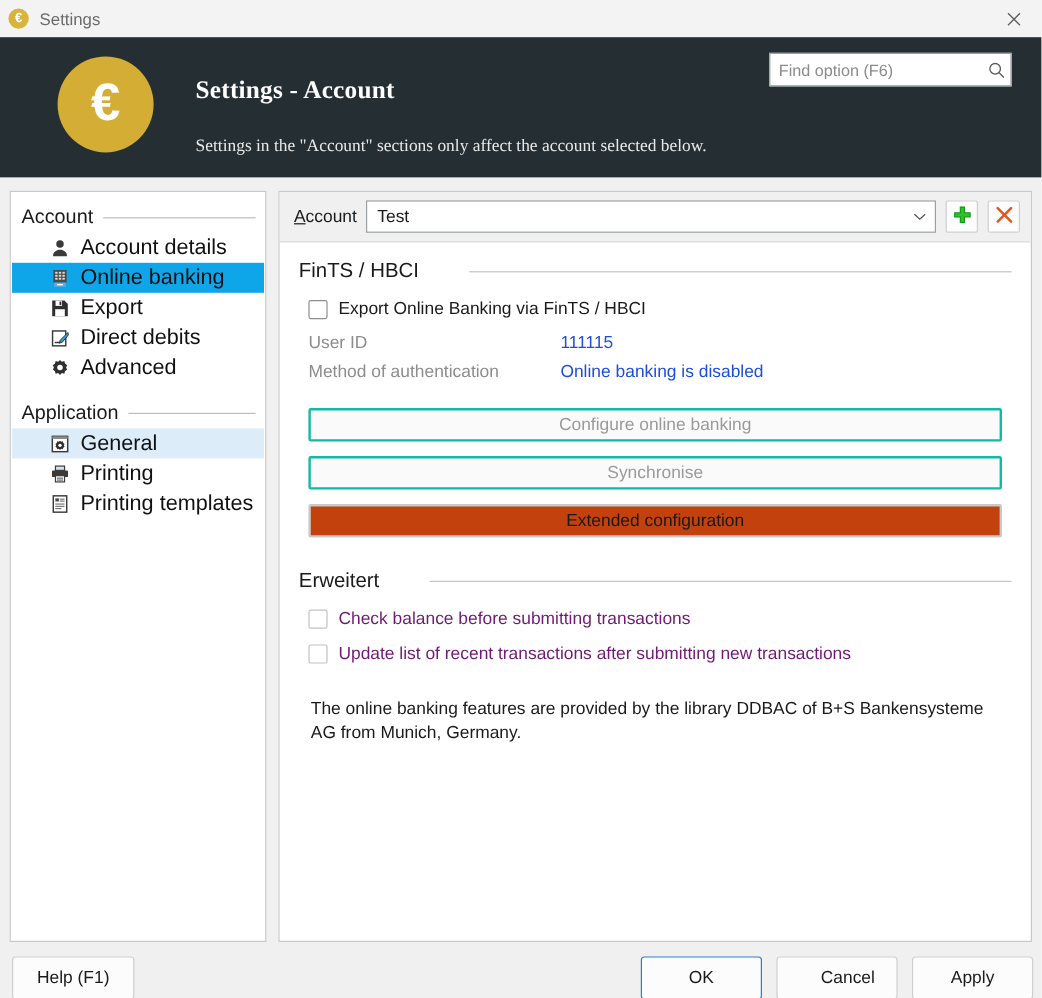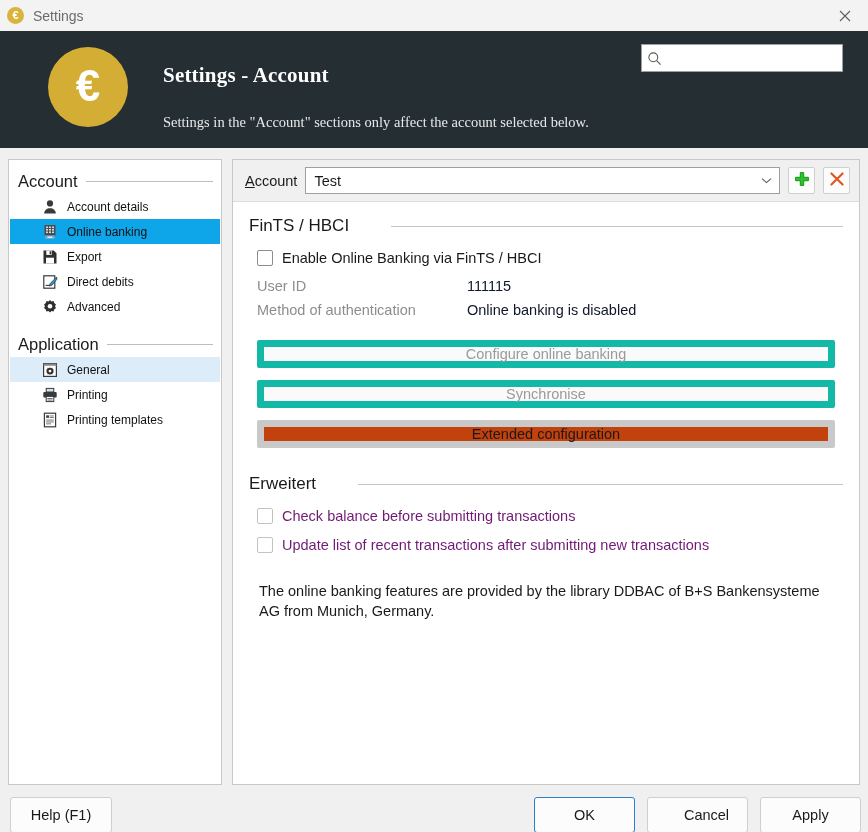--- a/index.html
+++ b/index.html
@@ -178,21 +178,21 @@
   .nav-item .ic {
     width: 20px;
     height: 20px;
     flex: none;
     display: flex;
     align-items: center;
     justify-content: center;
     margin-right: 7px;
   }
   .nav-item .lbl {
-    font-size: 12px;
+    font-size: 18px;
     color: #111;
   }
   .nav-item.sel-gray { background: #0ea5e9; }
   .nav-item.sel-blue { background: #dcecf8; }
 
   
   .panel {
     position: absolute;
     left: 232px;
     top: 11px;
@@ -278,26 +278,26 @@
     flex: none;
     margin-right: 9px;
     margin-left: 8px;
   }
   .chk-box.dim { border-color: #c2c2c2; }
   .chk-lbl { font-size: 14.5px; color: #1a1a1a; }
   .chk-lbl.dim { color: #701a75; }
 
   .kv-row { display: flex; align-items: center; height: 24px; padding-left: 8px; gap: 24px; }
   .kv-key { width: 186px; font-size: 14.5px; color: #8d8d8d; flex: none; }
-  .kv-val { font-size: 14.5px; color: #0f172a; }
+  .kv-val { font-size: 14.5px; color: #1d4ed8; }
 
   .wide-btn {
     height: 28px;
     margin: 0 8px 12px 8px;
-    border: 7px solid #14b8a6;
+    border: 2px solid #14b8a6;
     border-radius: 2px;
     background: #fafafa;
     display: flex;
     align-items: center;
     justify-content: center;
     font-size: 14.5px;
     color: #9a9a9a;
     box-sizing: border-box;
   }
   .wide-btn.enabled {
@@ -353,20 +353,21 @@
 
 <div class="header">
   <div class="header-logo">
     <span>€</span>
   </div>
   <div class="header-texts">
     <div class="header-title">Settings - Account</div>
     <div class="header-sub">Settings in the "Account" sections only affect the account selected below.</div>
   </div>
   <div class="search-wrap">
+    <input type="text" placeholder="Find option (F6)" style="">
     <span class="search-icon">
       <svg width="15" height="15" viewBox="0 0 15 15" aria-hidden="true">
         <circle cx="6.3" cy="6.3" r="4.4" stroke="#5a5a5a" stroke-width="1.1" fill="none"></circle>
         <path d="M9.6 9.6 L13.6 13.6" stroke="#5a5a5a" stroke-width="1.1" fill="none"></path>
       </svg>
     </span>
   </div>
 </div>
 
 <div class="content">
@@ -519,21 +520,21 @@
 
     <div class="panel-body">
 
       <div class="sec-head">
         <span class="txt">FinTS / HBCI</span>
         <span class="rule"></span>
       </div>
 
       <div class="chk-row">
         <span class="chk-box"></span>
-        <span class="chk-lbl">Enable Online Banking via FinTS / HBCI</span>
+        <span class="chk-lbl">Export Online Banking via FinTS / HBCI</span>
       </div>
 
       <div class="kv-row">
         <span class="kv-key">User ID</span>
         <span class="kv-val">111115</span>
       </div>
       <div class="kv-row">
         <span class="kv-key">Method of authentication</span>
         <span class="kv-val">Online banking is disabled</span>
       </div>

